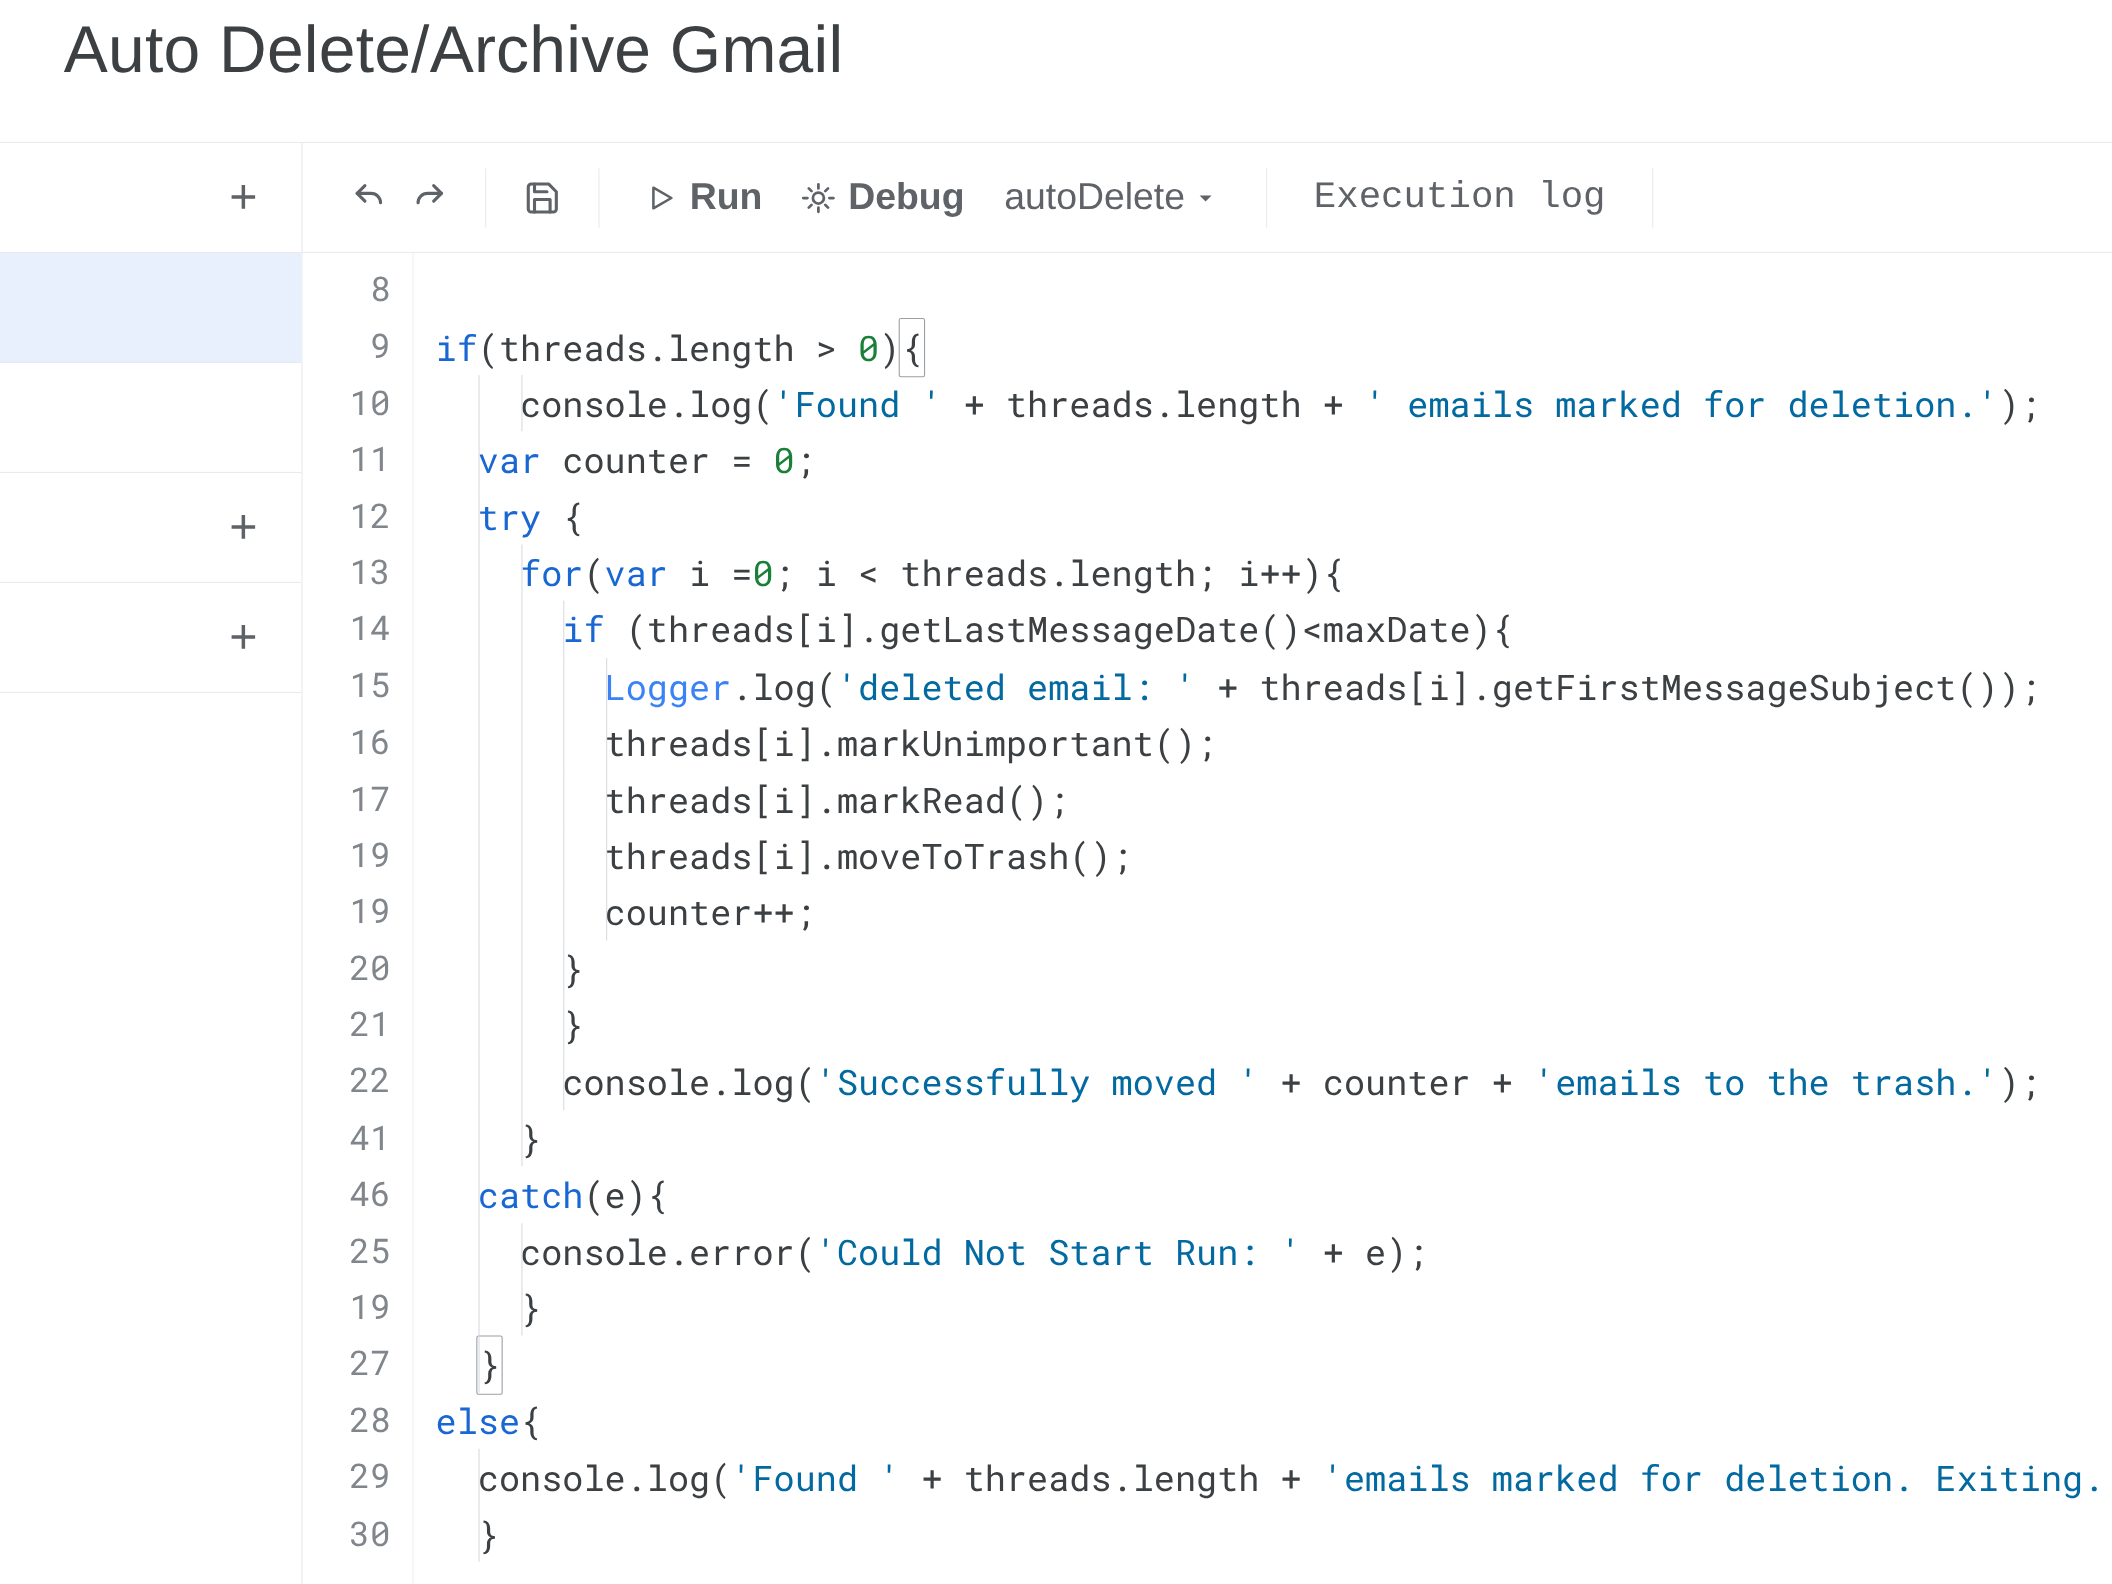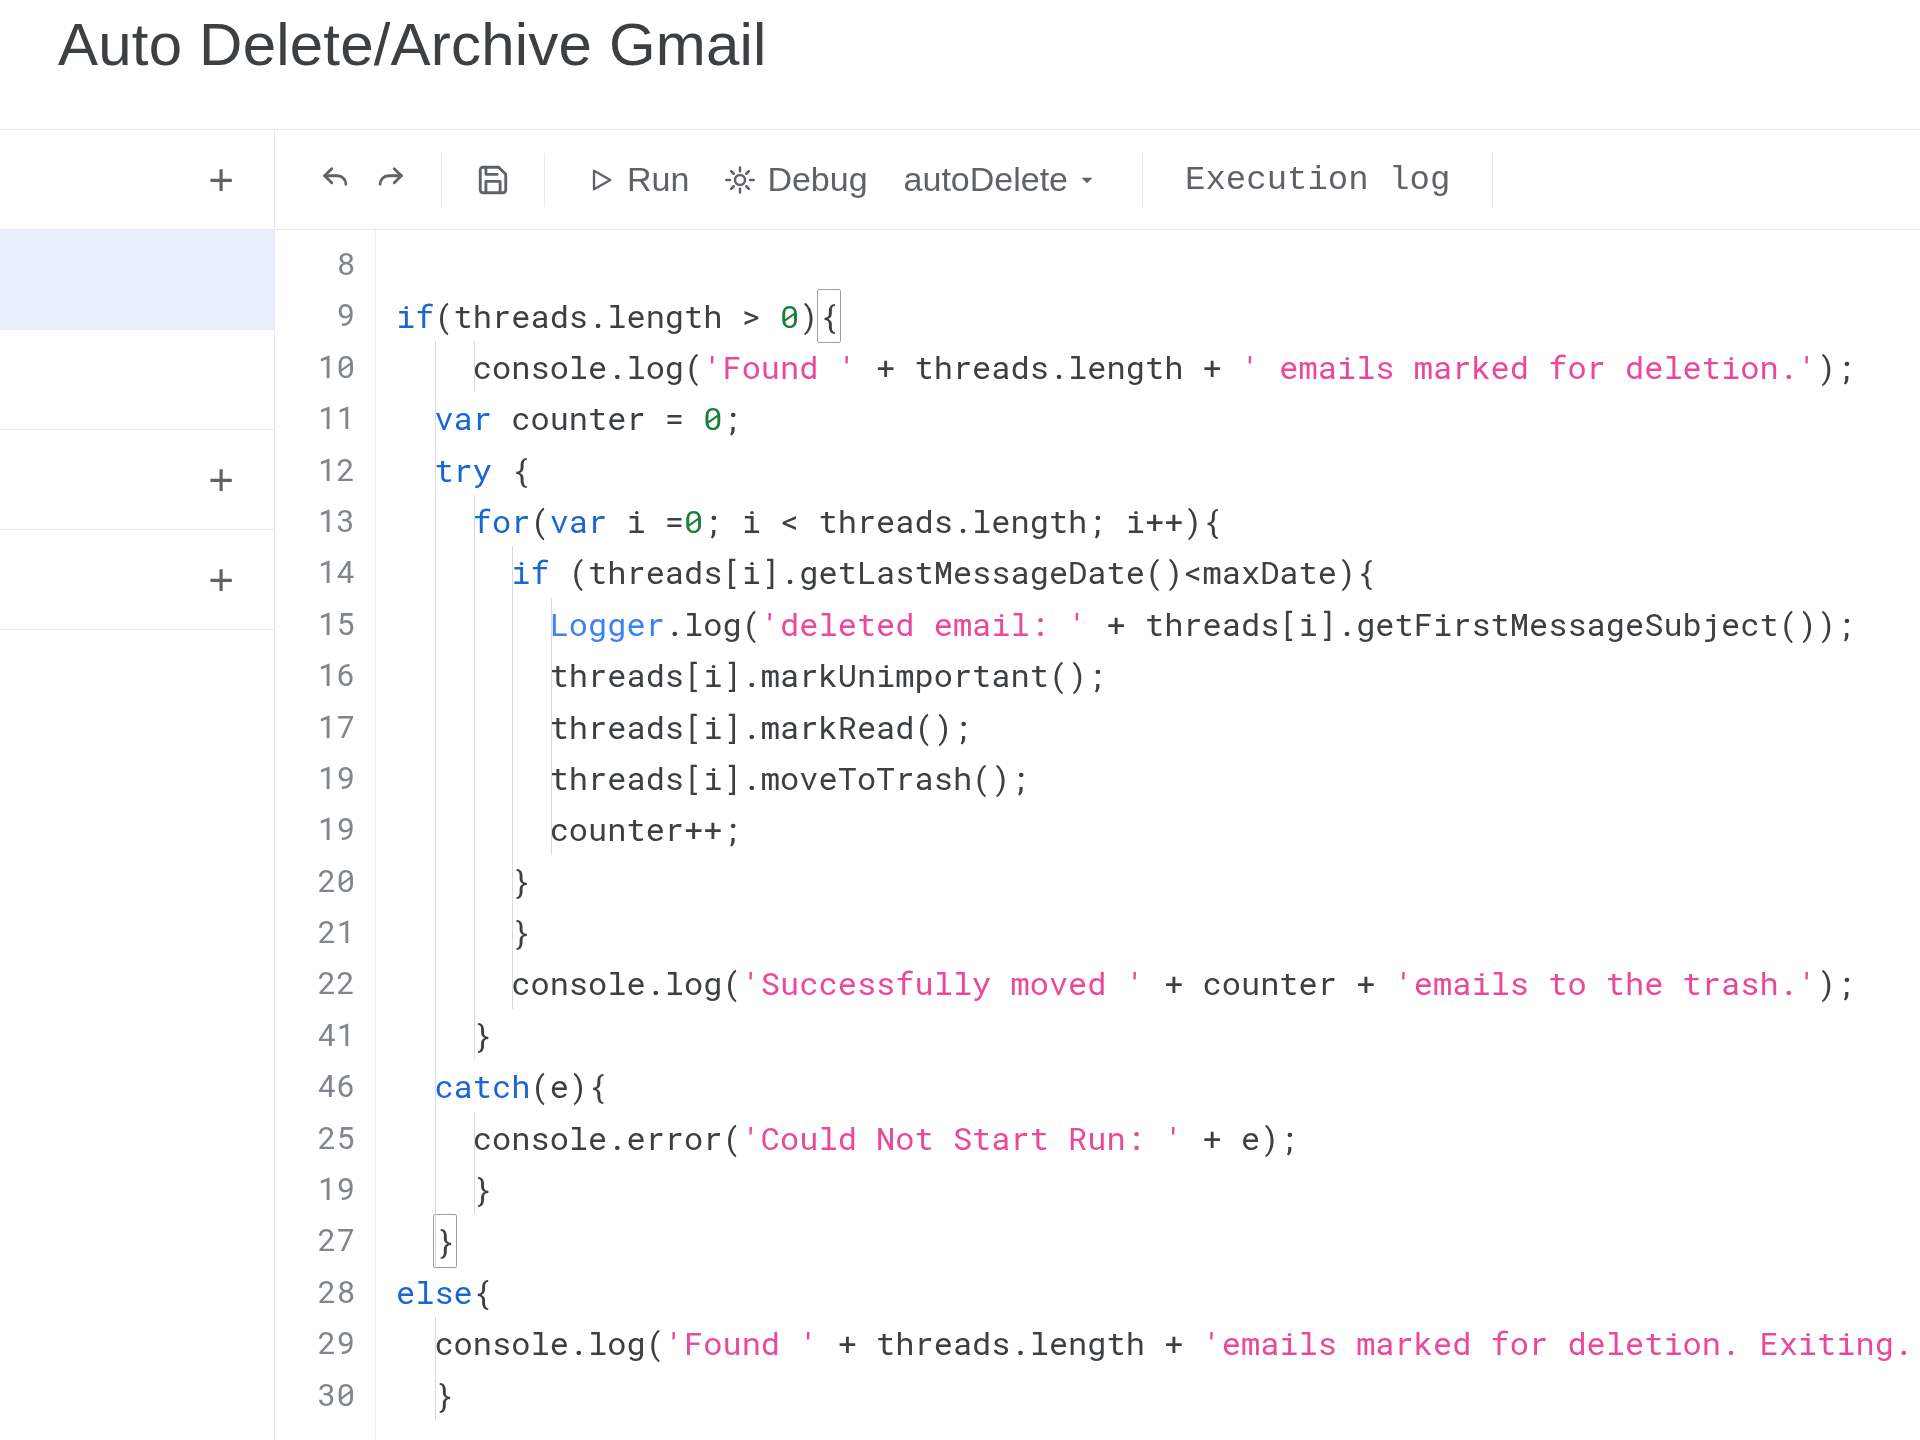--- a/index.html
+++ b/index.html
@@ -90,20 +90,21 @@
     width: 1px;
     height: 54px;
     background: #e8eaed;
     margin: 0 24px;
   }
   .tb-text-btn {
     gap: 12px;
     font-size: 34px;
     padding: 0 18px;
     cursor: pointer;
+    font-weight: bold;
   }
   .fn-select {
     gap: 6px;
     font-size: 34px;
     padding: 0 18px;
     cursor: pointer;
   }
   .exec-log {
     font-size: 34px;
     padding: 0 18px;
@@ -166,21 +167,21 @@
   .box-brace {
     display: inline-block;
     border: 1px solid #9aa0a6;
     border-radius: 2px;
     padding: 0 1px;
     margin: 0 -1px;
   }
 
   
   .tk-kw   { color: #1967d2; }  
-  .tk-str  { color: #ec4899; }  
+  .tk-str  { color: #0369a1; }  
   .tk-num  { color: #188038; }  
   .tk-cls  { color: #3b82f6; }  
   .tk-punc { color: #3c4043; }
 
 </style>
 </head>
 <body>
 
 <div class="title-bar">
   <h1>Auto Delete/Archive Gmail</h1>

